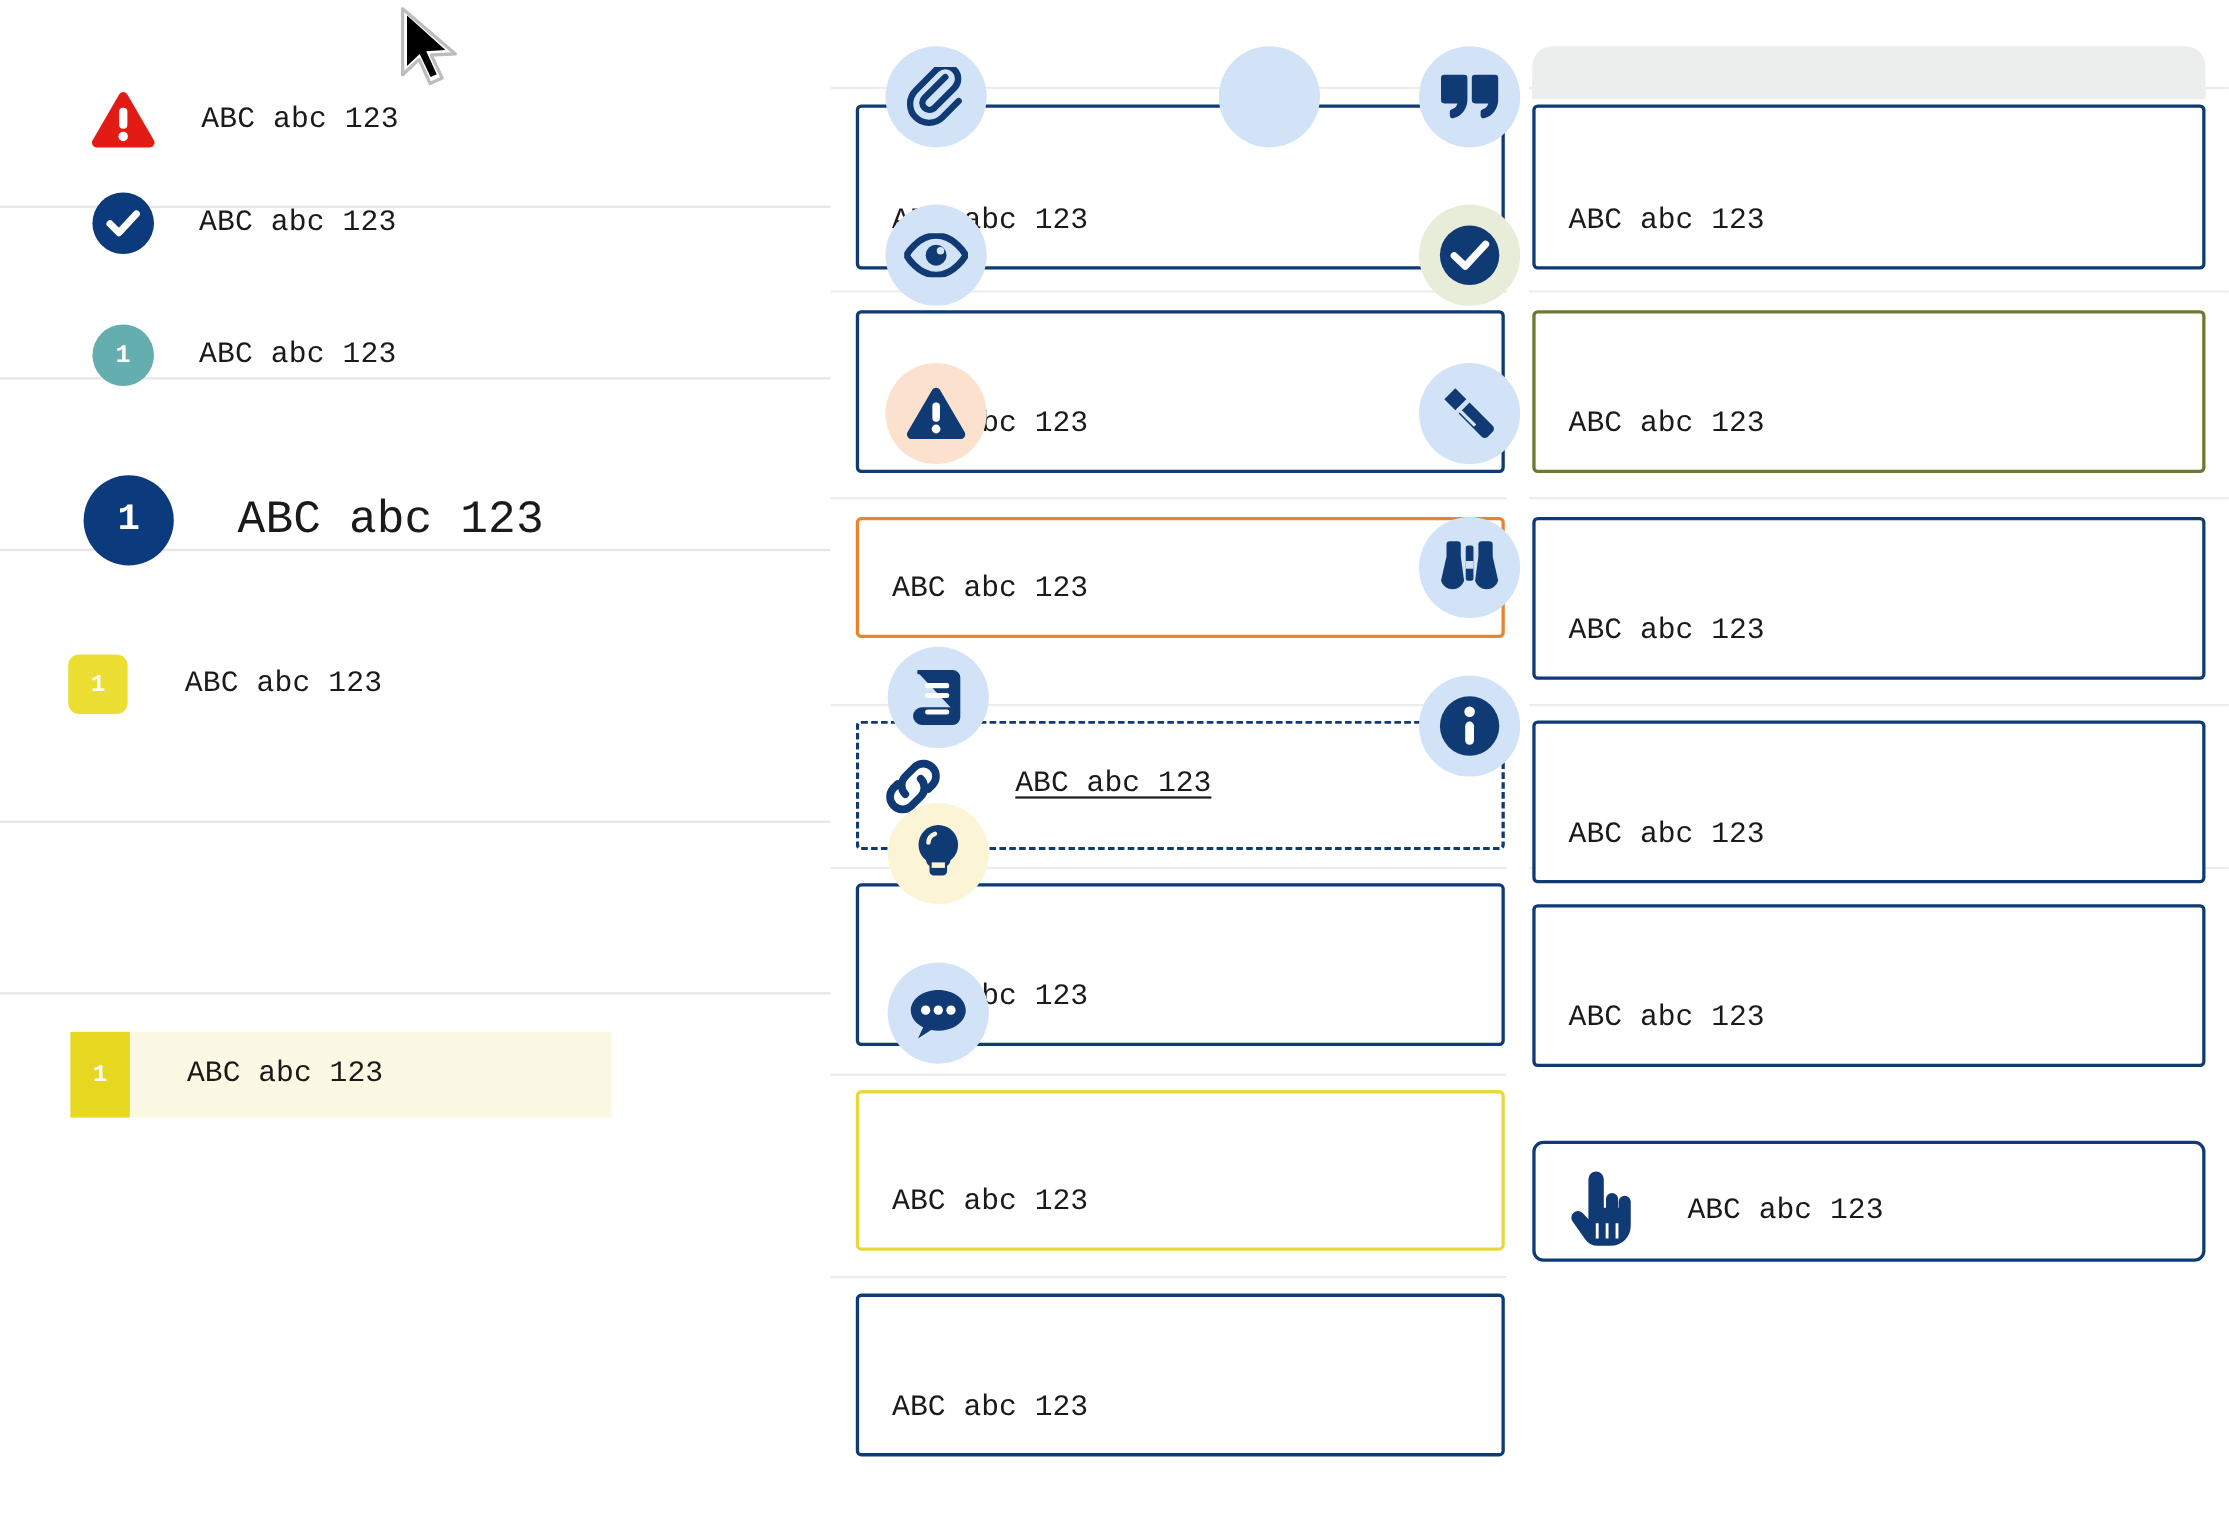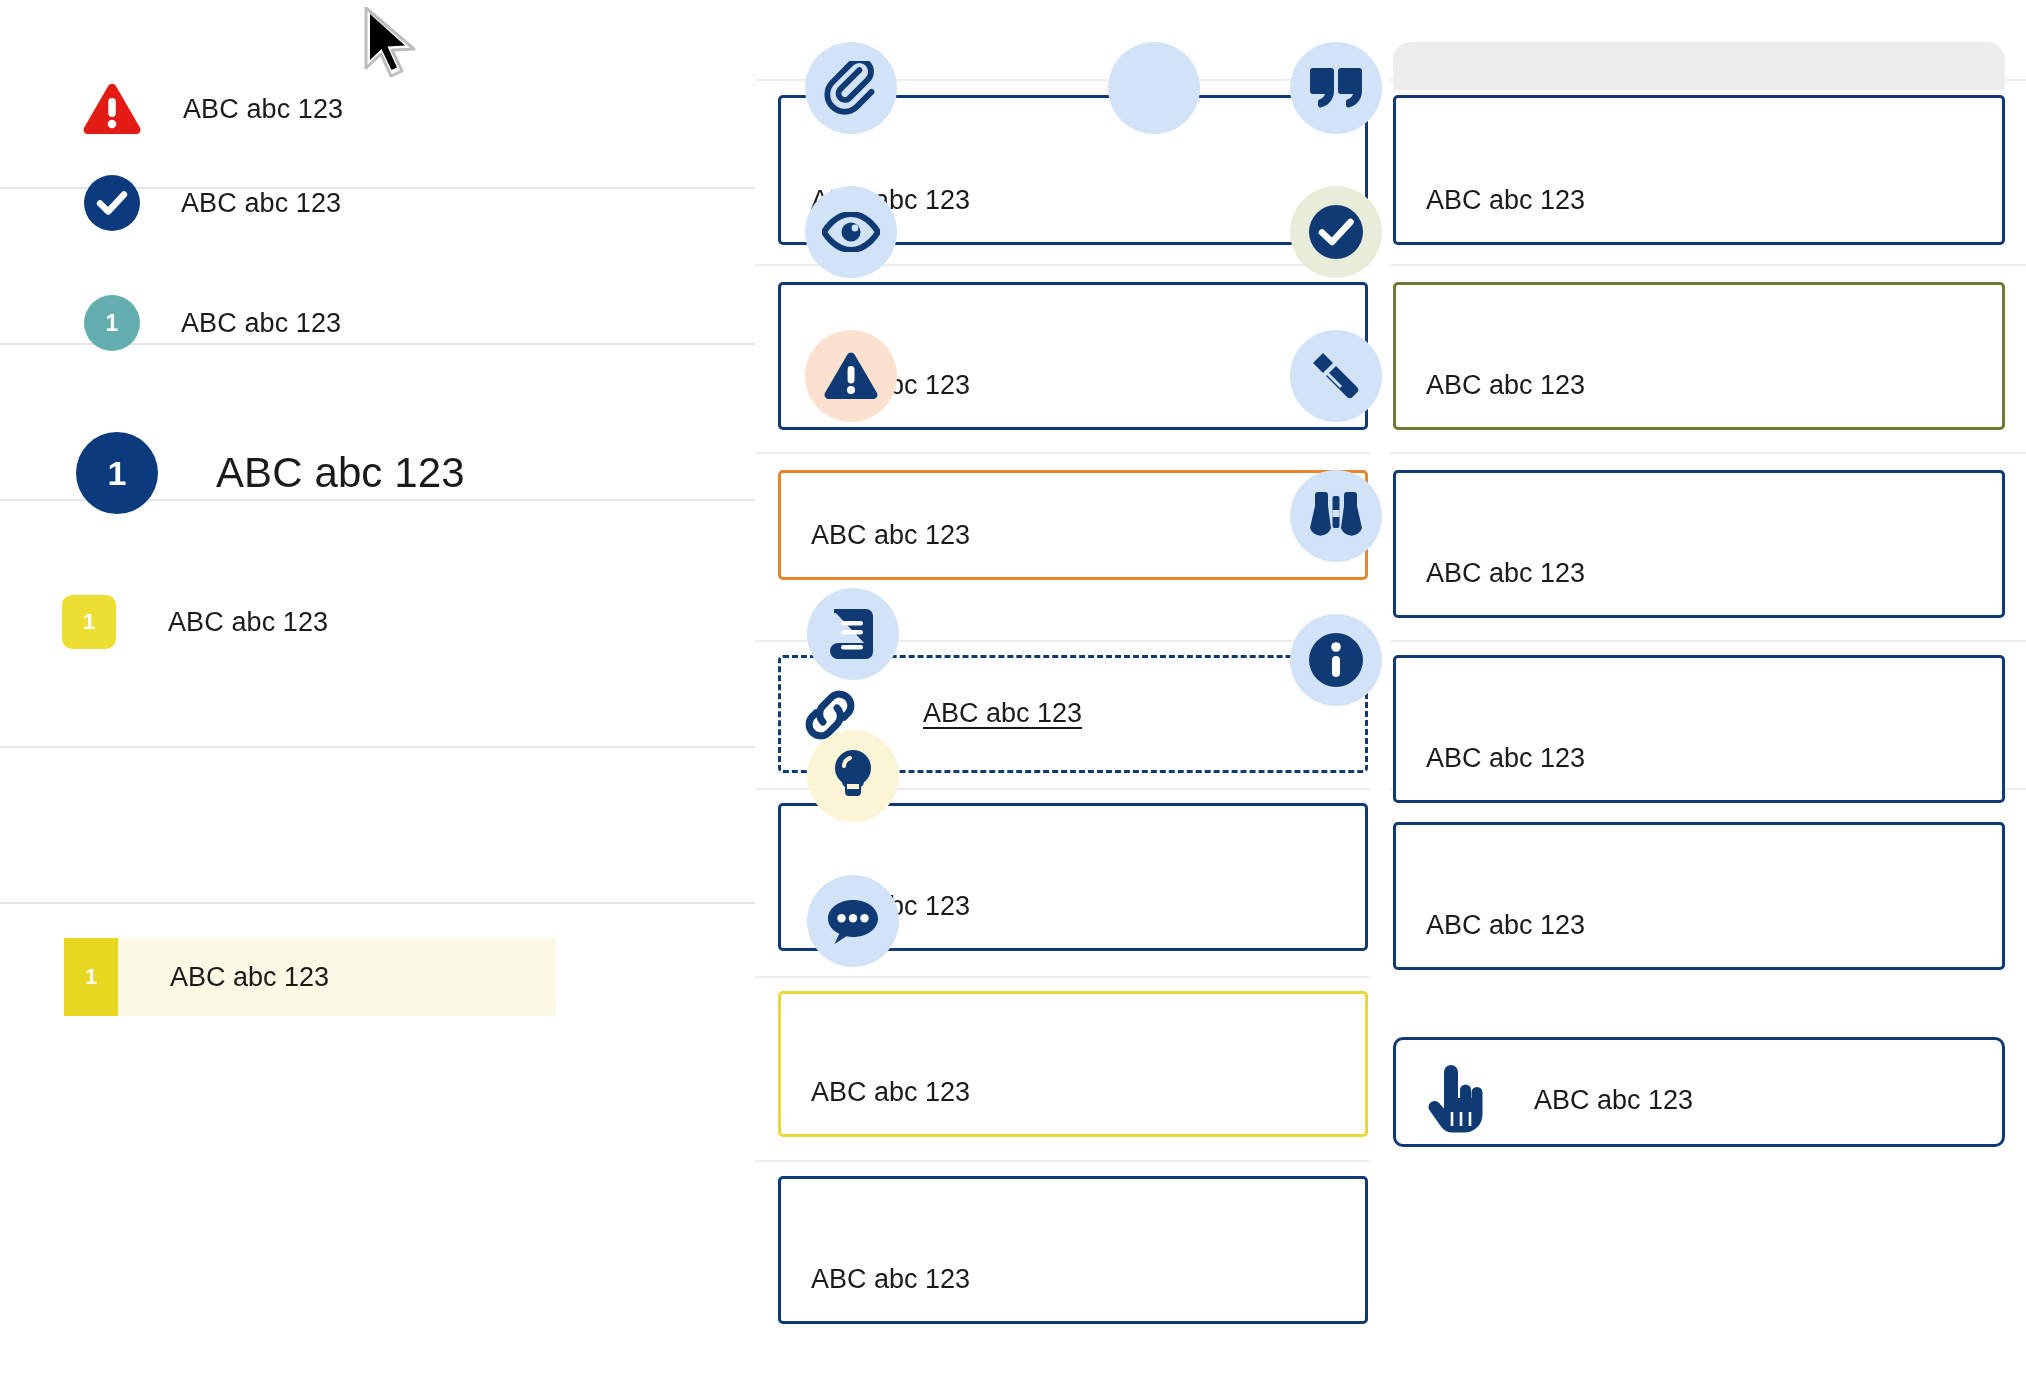--- a/index.html
+++ b/index.html
@@ -3,21 +3,21 @@
 <meta charset="utf-8">
 <style>
   html,body{margin:0;padding:0;}
   body{
     width:2026px;height:1392px;
     background:#ffffff;
     font-family:"Liberation Sans","DejaVu Sans",sans-serif;
     position:relative;overflow:hidden;
     -webkit-font-smoothing:antialiased;
   }
-  .stage{position:absolute;inset:0;}
+  .stage{position:absolute;inset:0;font-family:Liberation Mono, monospace;}
 
   
   .gray-panel{
     position:absolute;left:1393px;top:42px;width:612px;height:44px;
     background:#eceded;border-radius:18px 18px 0 0;
   }
   .gray-panel-fill{
     position:absolute;left:1393px;top:78px;width:612px;height:12px;background:#eceded;
   }
 

